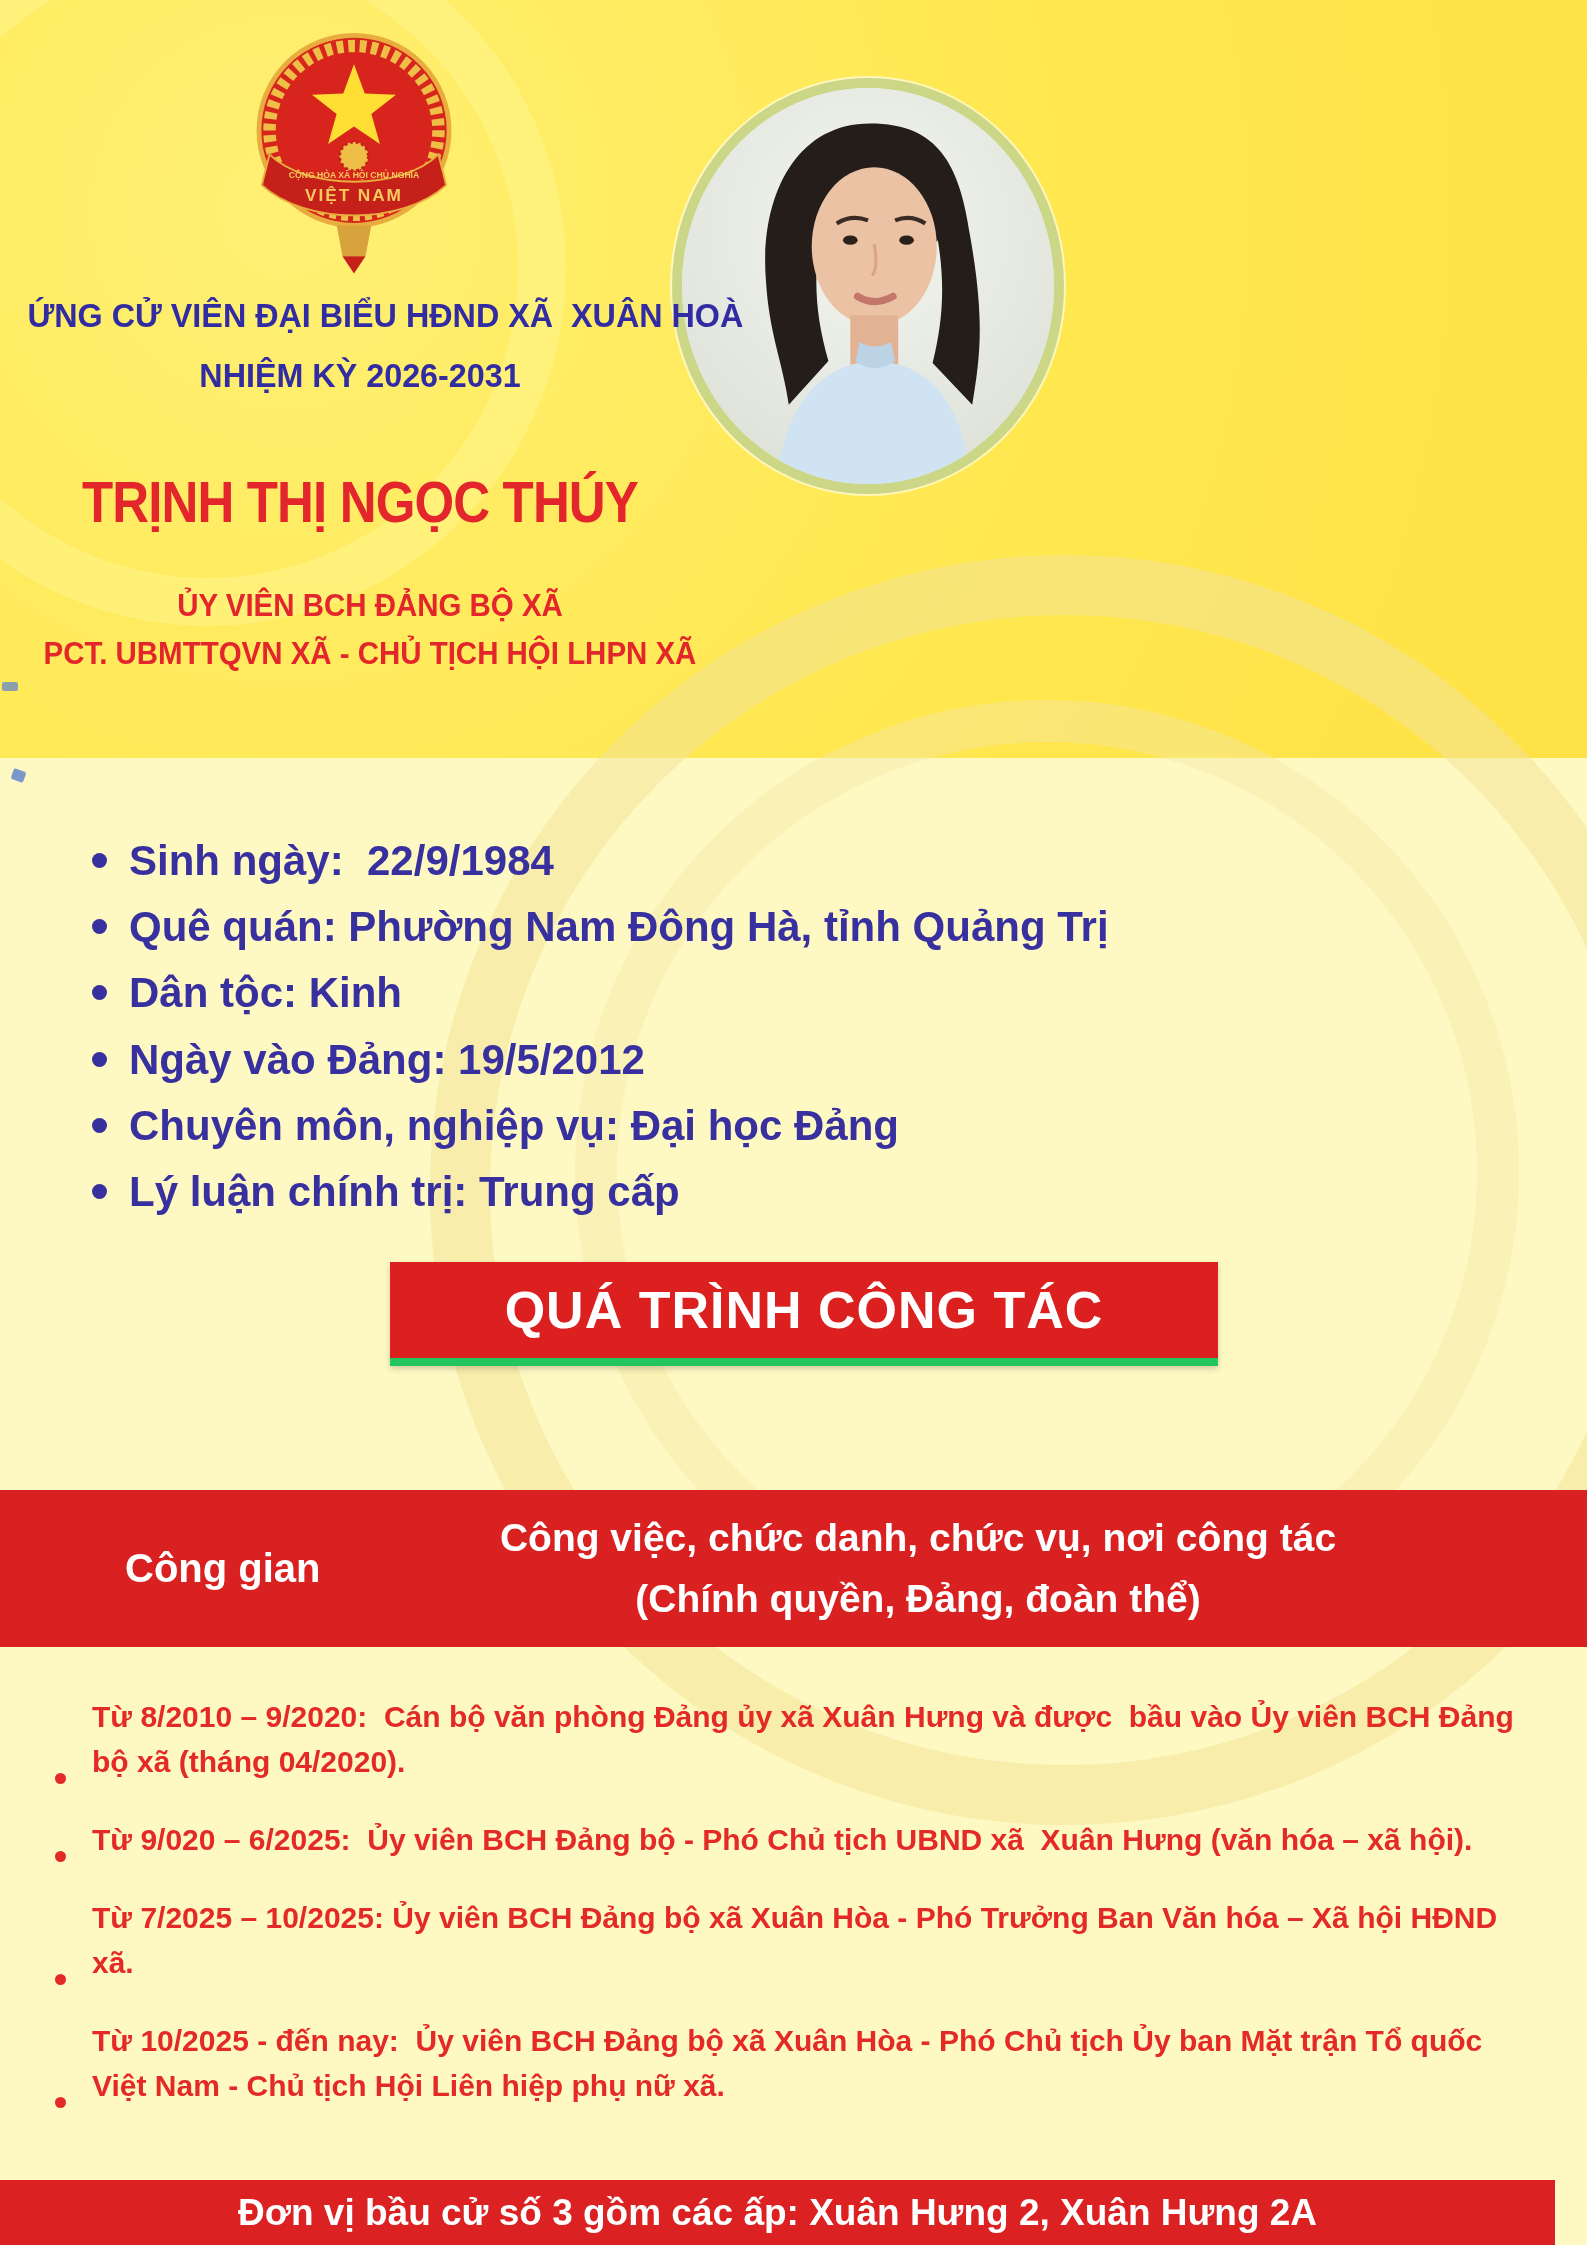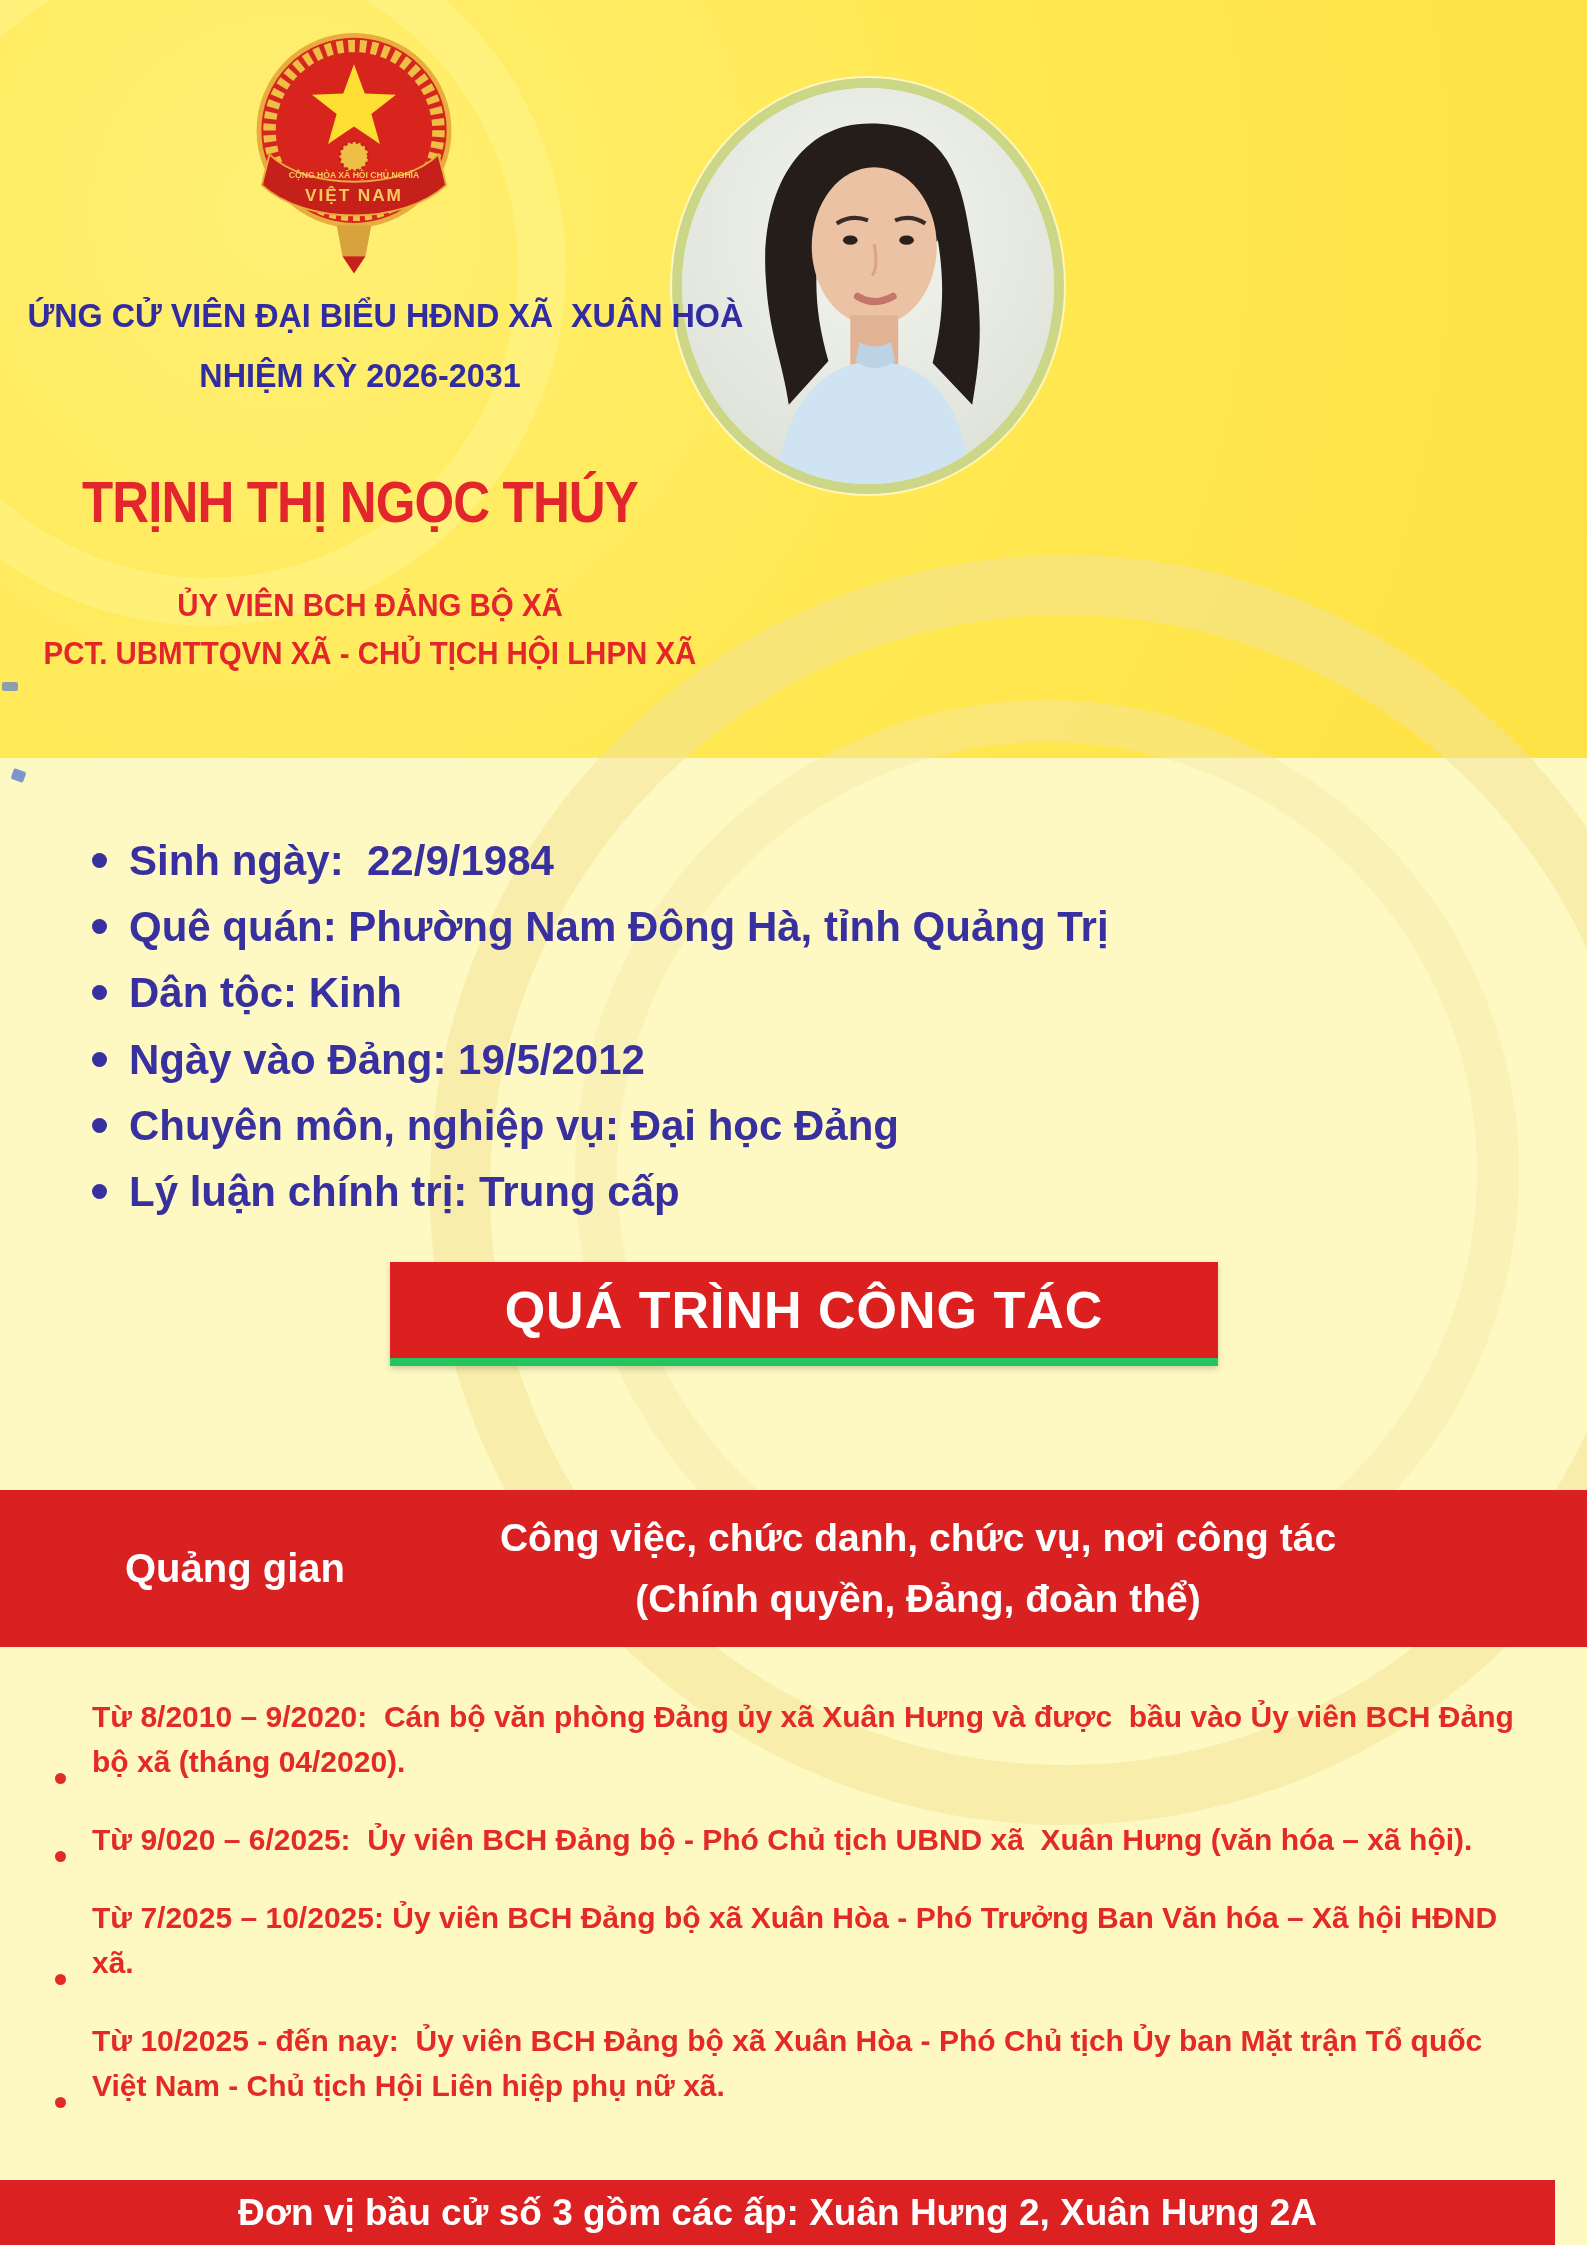--- a/index.html
+++ b/index.html
@@ -202,21 +202,21 @@
     </div>
     <div class="detail-item">
       <span class="detail-dot"></span>
       <span class="detail-text">Lý luận chính trị: Trung cấp</span>
     </div>
   </div>
 
   <div class="section-banner">QUÁ TRÌNH CÔNG TÁC</div>
 
   <div class="table-header">
-    <div class="col-time">Quảng gian</div>
+    <div class="col-time">Công gian</div>
     <div class="col-work">
       <div>Công việc, chức danh, chức vụ, nơi công tác</div>
       <div>(Chính quyền, Đảng, đoàn thể)</div>
     </div>
   </div>
 
   <div class="career">
     <div class="career-item">
       <span class="career-dot"></span>
       <span class="career-text">Từ 8/2010 – 9/2020:  Cán bộ văn phòng Đảng ủy xã Xuân Hưng và được  bầu vào Ủy viên BCH Đảng bộ xã (tháng 04/2020).</span>

